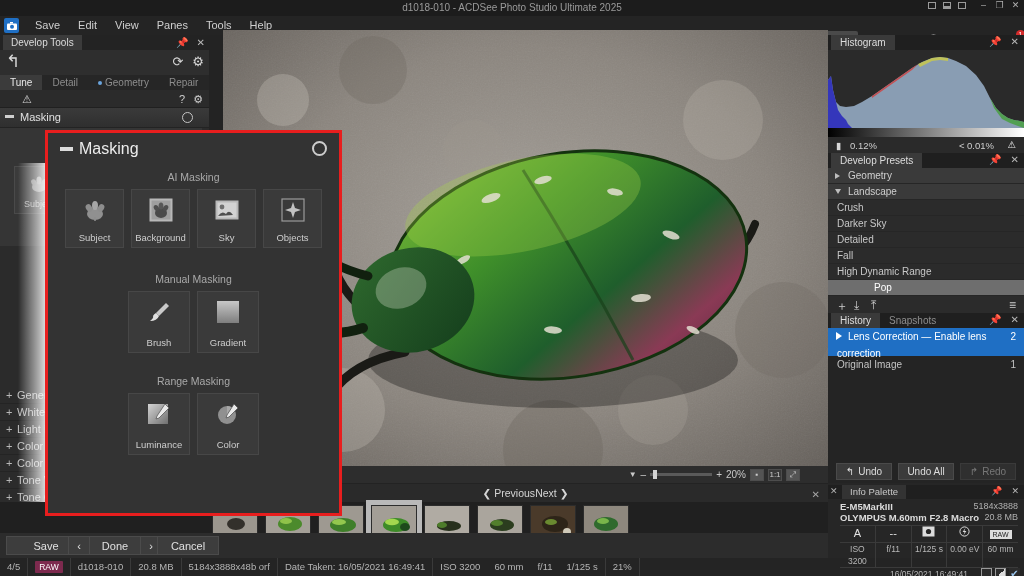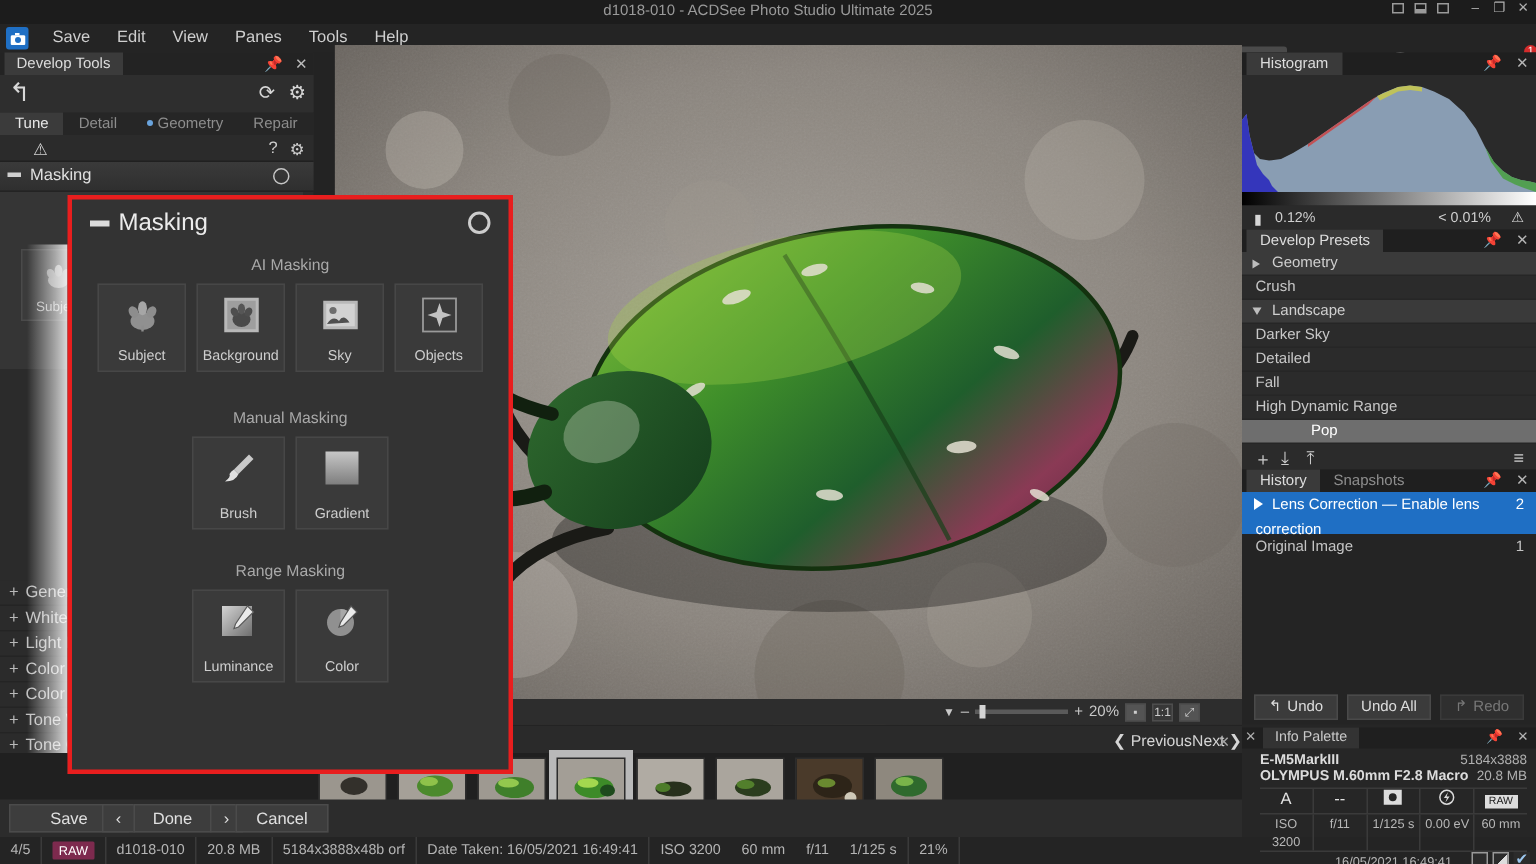--- a/index.html
+++ b/index.html
@@ -107,21 +107,21 @@
   
   .viewer{position:absolute;left:223px;top:30px;width:605px;height:453px;background:#262626;overflow:hidden;}
   .photo{position:absolute;left:0;top:0;width:605px;height:453px;}
   .vtoolbar{position:absolute;left:223px;top:466px;width:605px;height:17px;background:#2d2d2d;}
   .zoomwrap{position:absolute;right:28px;top:0;height:17px;display:flex;align-items:center;gap:4px;font-size:10px;color:#c9c9c9;}
   .zslider{width:62px;height:3px;background:#5a5a5a;position:relative;}
   .zknob{position:absolute;left:3px;top:-3px;width:4px;height:9px;background:#d4d4d4;}
   .vbtn{width:14px;height:12px;border:1px solid #4d4d4d;background:#383838;display:inline-flex;align-items:center;justify-content:center;font-size:8px;color:#ccc;}
   .vbtn.on{background:#545454;}
   .prevnext{position:absolute;left:223px;top:484px;width:605px;height:18px;background:#2a2a2a;
-    display:flex;align-items:center;justify-content:flex-end;font-size:10.5px;color:#d5d5d5;}
+    display:flex;align-items:center;justify-content:center;font-size:10.5px;color:#d5d5d5;}
 
   
   .filmstrip{position:absolute;left:0;top:502px;width:828px;height:43px;background:#202020;}
   .fsrow{position:absolute;left:212px;top:3px;display:flex;gap:7px;}
   .thumb{width:46px;height:36px;border:1px solid #2c2c2c;position:relative;overflow:hidden;}
   .thumb.sel{outline:5px solid #b9b9b9;outline-offset:0;}
   .fsclose{position:absolute;right:8px;top:-13px;font-size:10px;color:#a5a5a5;}
 
   
   .bottombar{position:absolute;left:0;top:533px;width:828px;height:25px;background:#2c2c2c;}
@@ -569,22 +569,22 @@
 
     <div class="rp-tabrow">
       <div class="rp-tab">Develop Presets</div>
       <div class="rp-btns">
         <span>📌</span>
         <span>✕</span>
       </div>
     </div>
     <div class="presetlist">
       <div class="prow group"><span class="tri r"></span><span>Geometry</span></div>
+      <div class="prow group"><span class="tri d"></span><span>Landscape</span></div>
       <div class="prow">Crush</div>
-      <div class="prow group"><span class="tri d"></span><span>Landscape</span></div>
       <div class="prow">Darker Sky</div>
       <div class="prow">Detailed</div>
       <div class="prow">Fall</div>
       <div class="prow">High Dynamic Range</div>
       <div class="prow sel">Pop</div>
     </div>
     <div class="presetfoot">
       <span class="pf" style="left:8px">＋</span>
       <span class="pf" style="left:26px">⤓</span>
       <span class="pf" style="left:43px">⤒</span>

